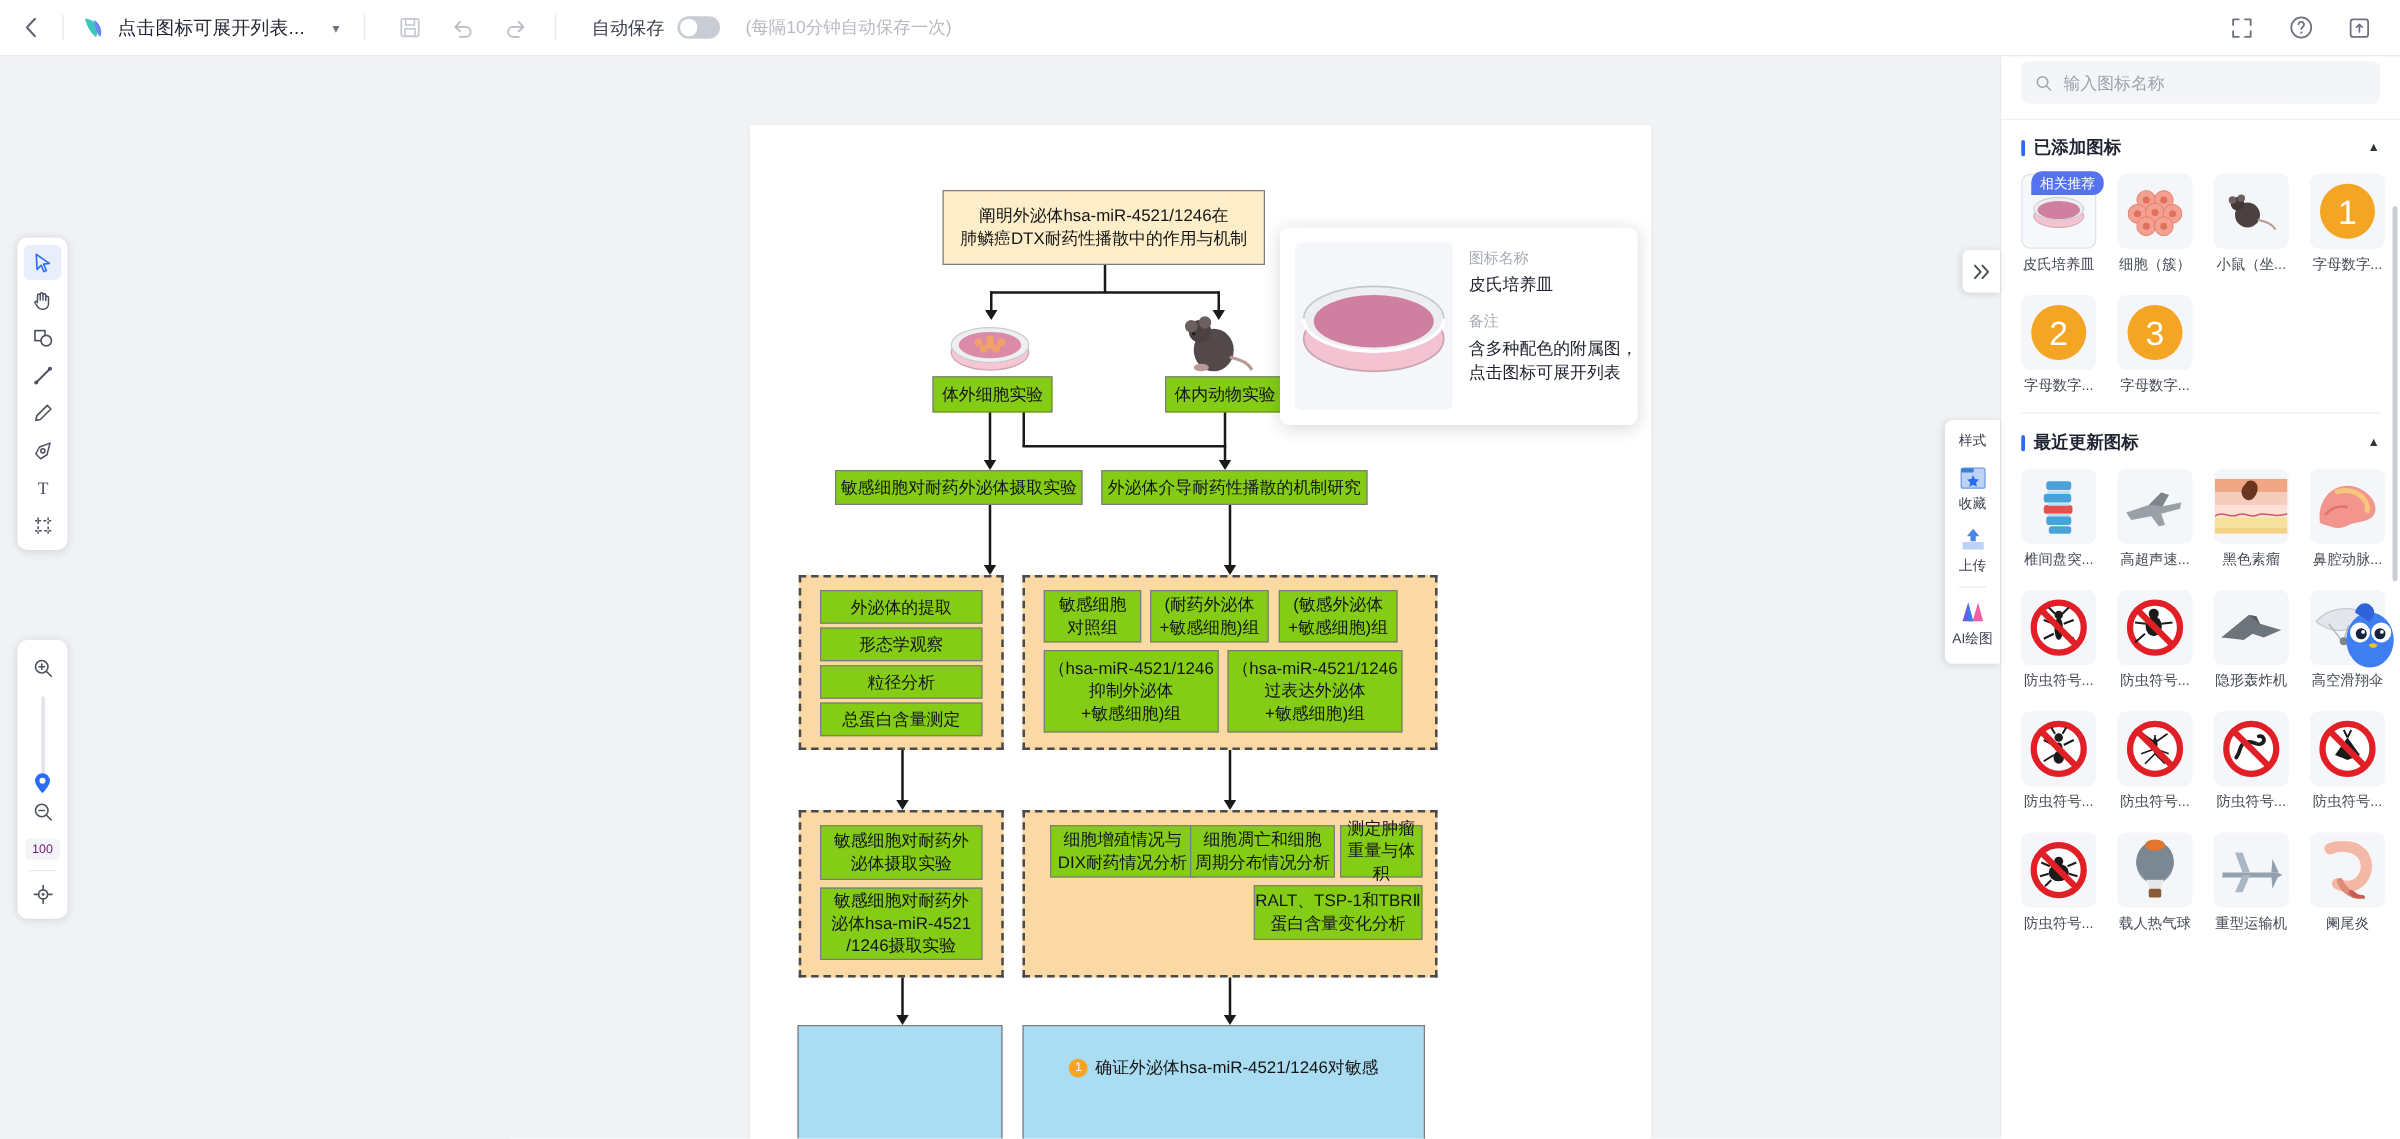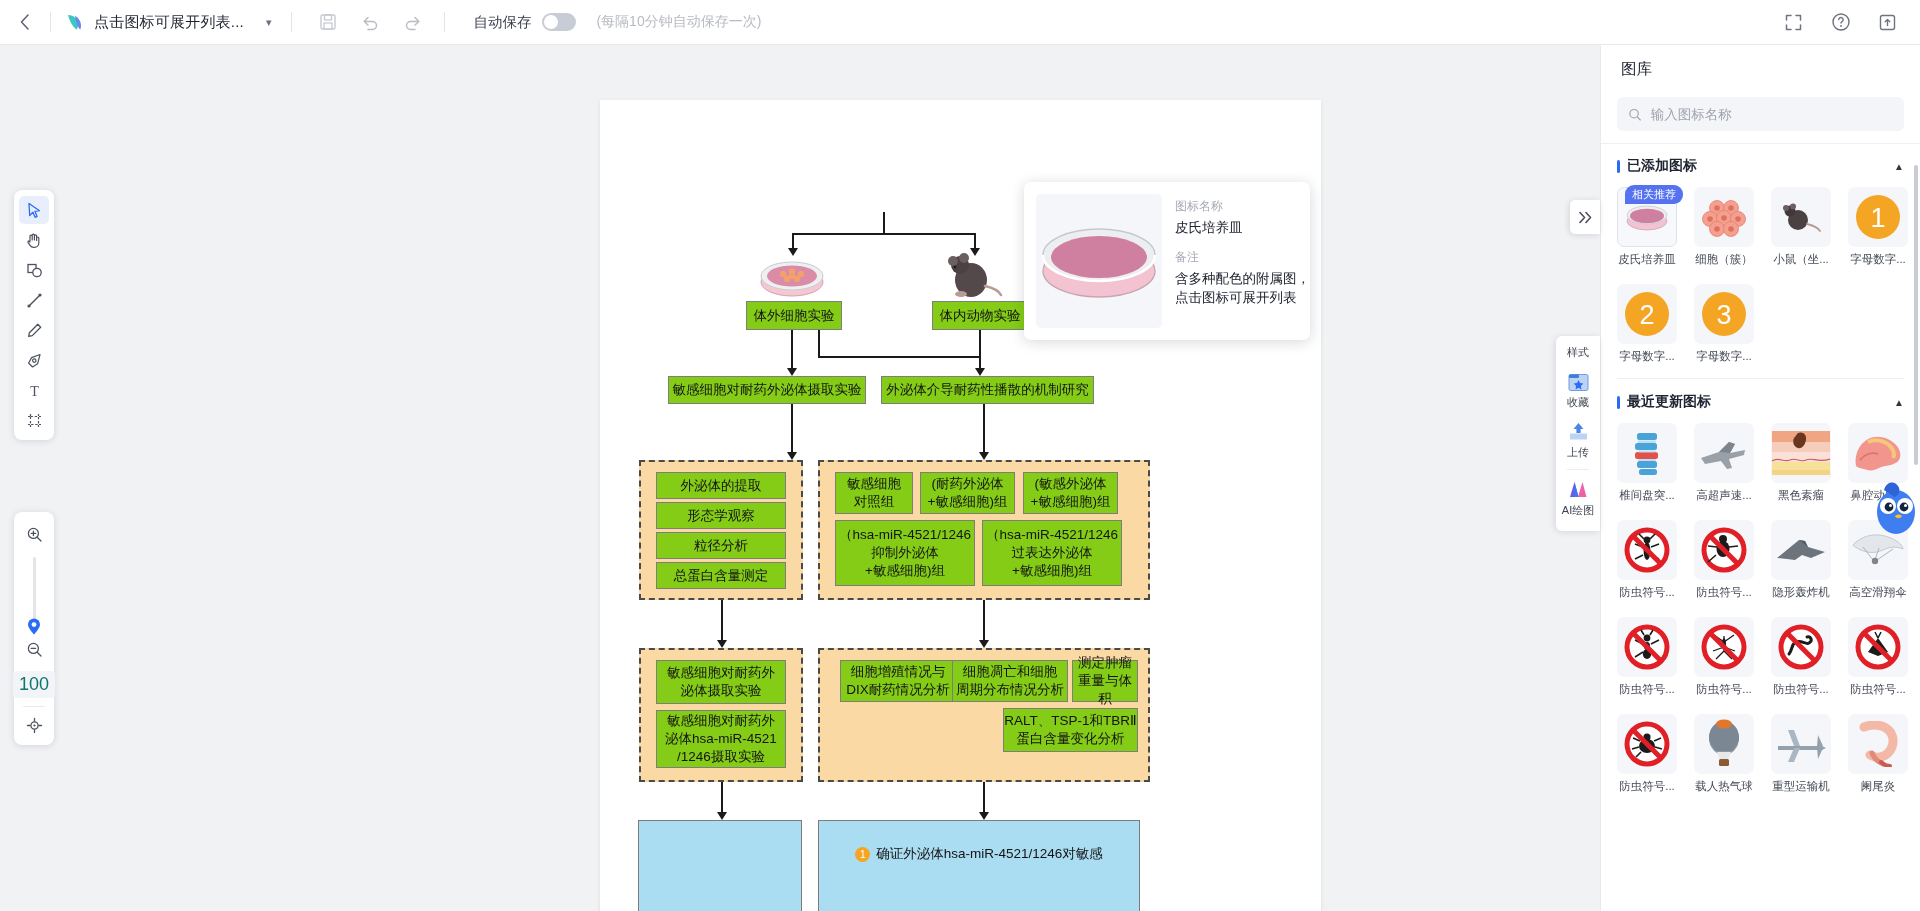--- a/index.html
+++ b/index.html
@@ -48,21 +48,21 @@
   .rail-btn.sel { background: #e8eefc; color: #2b6cf5; }
   .rail2 {
     position: absolute; left: 14px; top: 512px; width: 40px;
     background: #fff; border-radius: 8px;
     box-shadow: 0 1px 7px rgba(18,25,45,.13);
     padding: 8px 0 6px; display: flex; flex-direction: column; align-items: center; z-index: 30;
   }
   .zoom-track { width: 3px; height: 74px; background: #e3e4e8; border-radius: 2px; margin: 9px 0 4px;
     position: relative; }
   .zoom-thumb { position: absolute; left: -5.5px; bottom: -4px; width: 14px; height: 17px; }
-  .zoom-val { font-size: 18px; color: #0f766e; background: #f2f4f8; border-radius: 4px;
+  .zoom-val { font-size: 10px; color: #701a75; background: #f2f4f8; border-radius: 4px;
     padding: 3px 6px; margin-top: 8px; text-align: center; }
   .rail2-div { width: 22px; height: 1px; background: #eaebee; margin: 8px 0 4px; }
 
   
   .canvas { position: absolute; left: 0; top: 45px; width: 1600px; height: 866px;
     background: #f1f2f4; overflow: hidden; }
   .page { position: absolute; left: 600px; top: 55px; width: 721px; height: 840px;
     background: #fff; box-shadow: 0 1px 4px rgba(0,0,0,.09); }
 
   
@@ -202,20 +202,24 @@
           <rect x="2.5" y="2.5" width="14" height="14" rx="2" stroke="#6e737f" stroke-width="1.4"></rect>
           <path d="M9.5 12.5v-6M7.2 8.8l2.3-2.3 2.3 2.3" stroke="#6e737f" stroke-width="1.4" stroke-linecap="round" stroke-linejoin="round"></path>
         </svg>
       </div>
     </div>
   </div>
 
   <div class="canvas">
     <div class="page">
 
+      <div class="fb cream" style="left:154px; top:52px; width:258px; height:60px; flex-direction:column;">
+        <div>阐明外泌体hsa-miR-4521/1246在</div>
+        <div>肺鳞癌DTX耐药性播散中的作用与机制</div>
+      </div>
 
       <div class="ln" style="left:283px; top:112px; width:1.6px; height:22px;"></div>
       <div class="ln" style="left:192px; top:133px; width:183px; height:1.6px;"></div>
       <div class="ln" style="left:192px; top:133px; width:1.6px; height:16px;"></div>
       <div class="ln" style="left:374px; top:133px; width:1.6px; height:16px;"></div>
       <div class="arrowhead" style="left:187.5px; top:148px;"></div>
       <div class="arrowhead" style="left:369.5px; top:148px;"></div>
 
       <div style="position:absolute; left:158px; top:157px; width:68px; height:42px;">
         <svg width="68" height="42" viewBox="0 0 68 42">
@@ -477,21 +481,20 @@
     </div>
     <div class="tip-body">
       <div class="tip-k">图标名称</div>
       <div class="tip-v">皮氏培养皿</div>
       <div class="tip-k">备注</div>
       <div class="tip-v" style="width:135px">含多种配色的附属图，点击图标可展开列表</div>
     </div>
   </div>
 
   <div class="rside">
-    <div class="rs-head">图库</div>
     <div class="rs-search-wrap">
       <div class="rs-search">
         <svg width="15" height="15" viewBox="0 0 15 15" fill="none">
           <circle cx="6.6" cy="6.6" r="4.6" stroke="#9fa3ad" stroke-width="1.3"></circle>
           <path d="M10.1 10.1L13.5 13.5" stroke="#9fa3ad" stroke-width="1.3" stroke-linecap="round"></path>
         </svg>
         <input placeholder="输入图标名称" style="">
       </div>
     </div>
 

